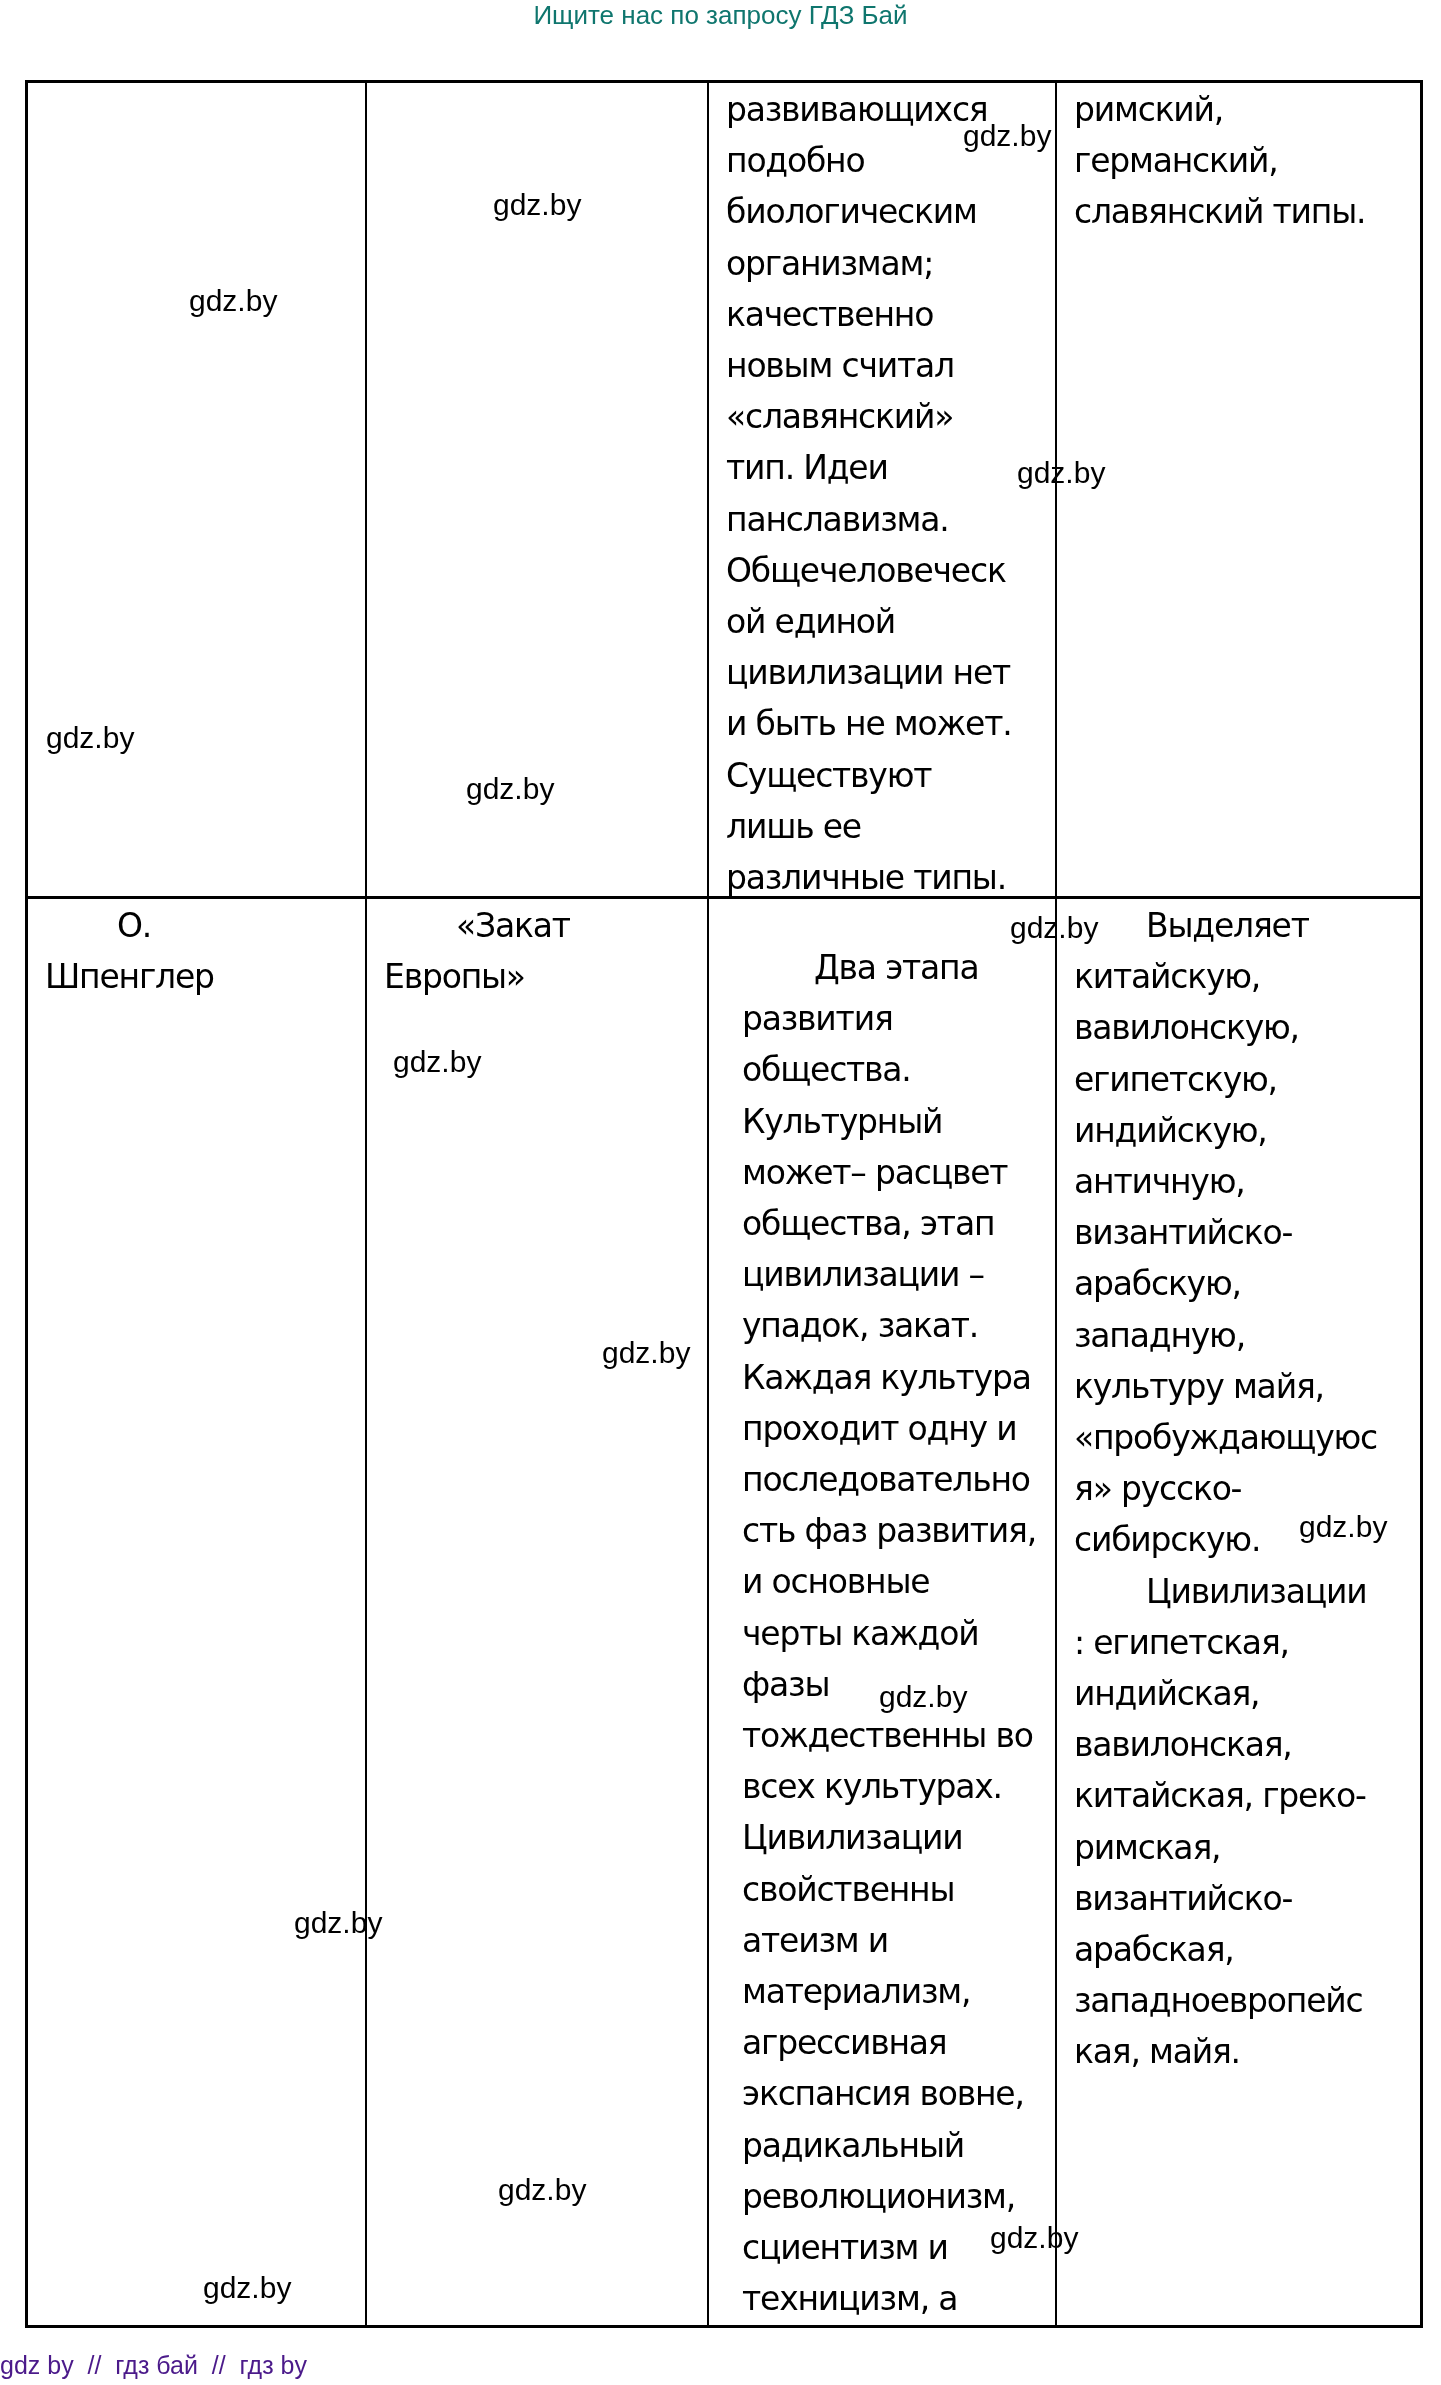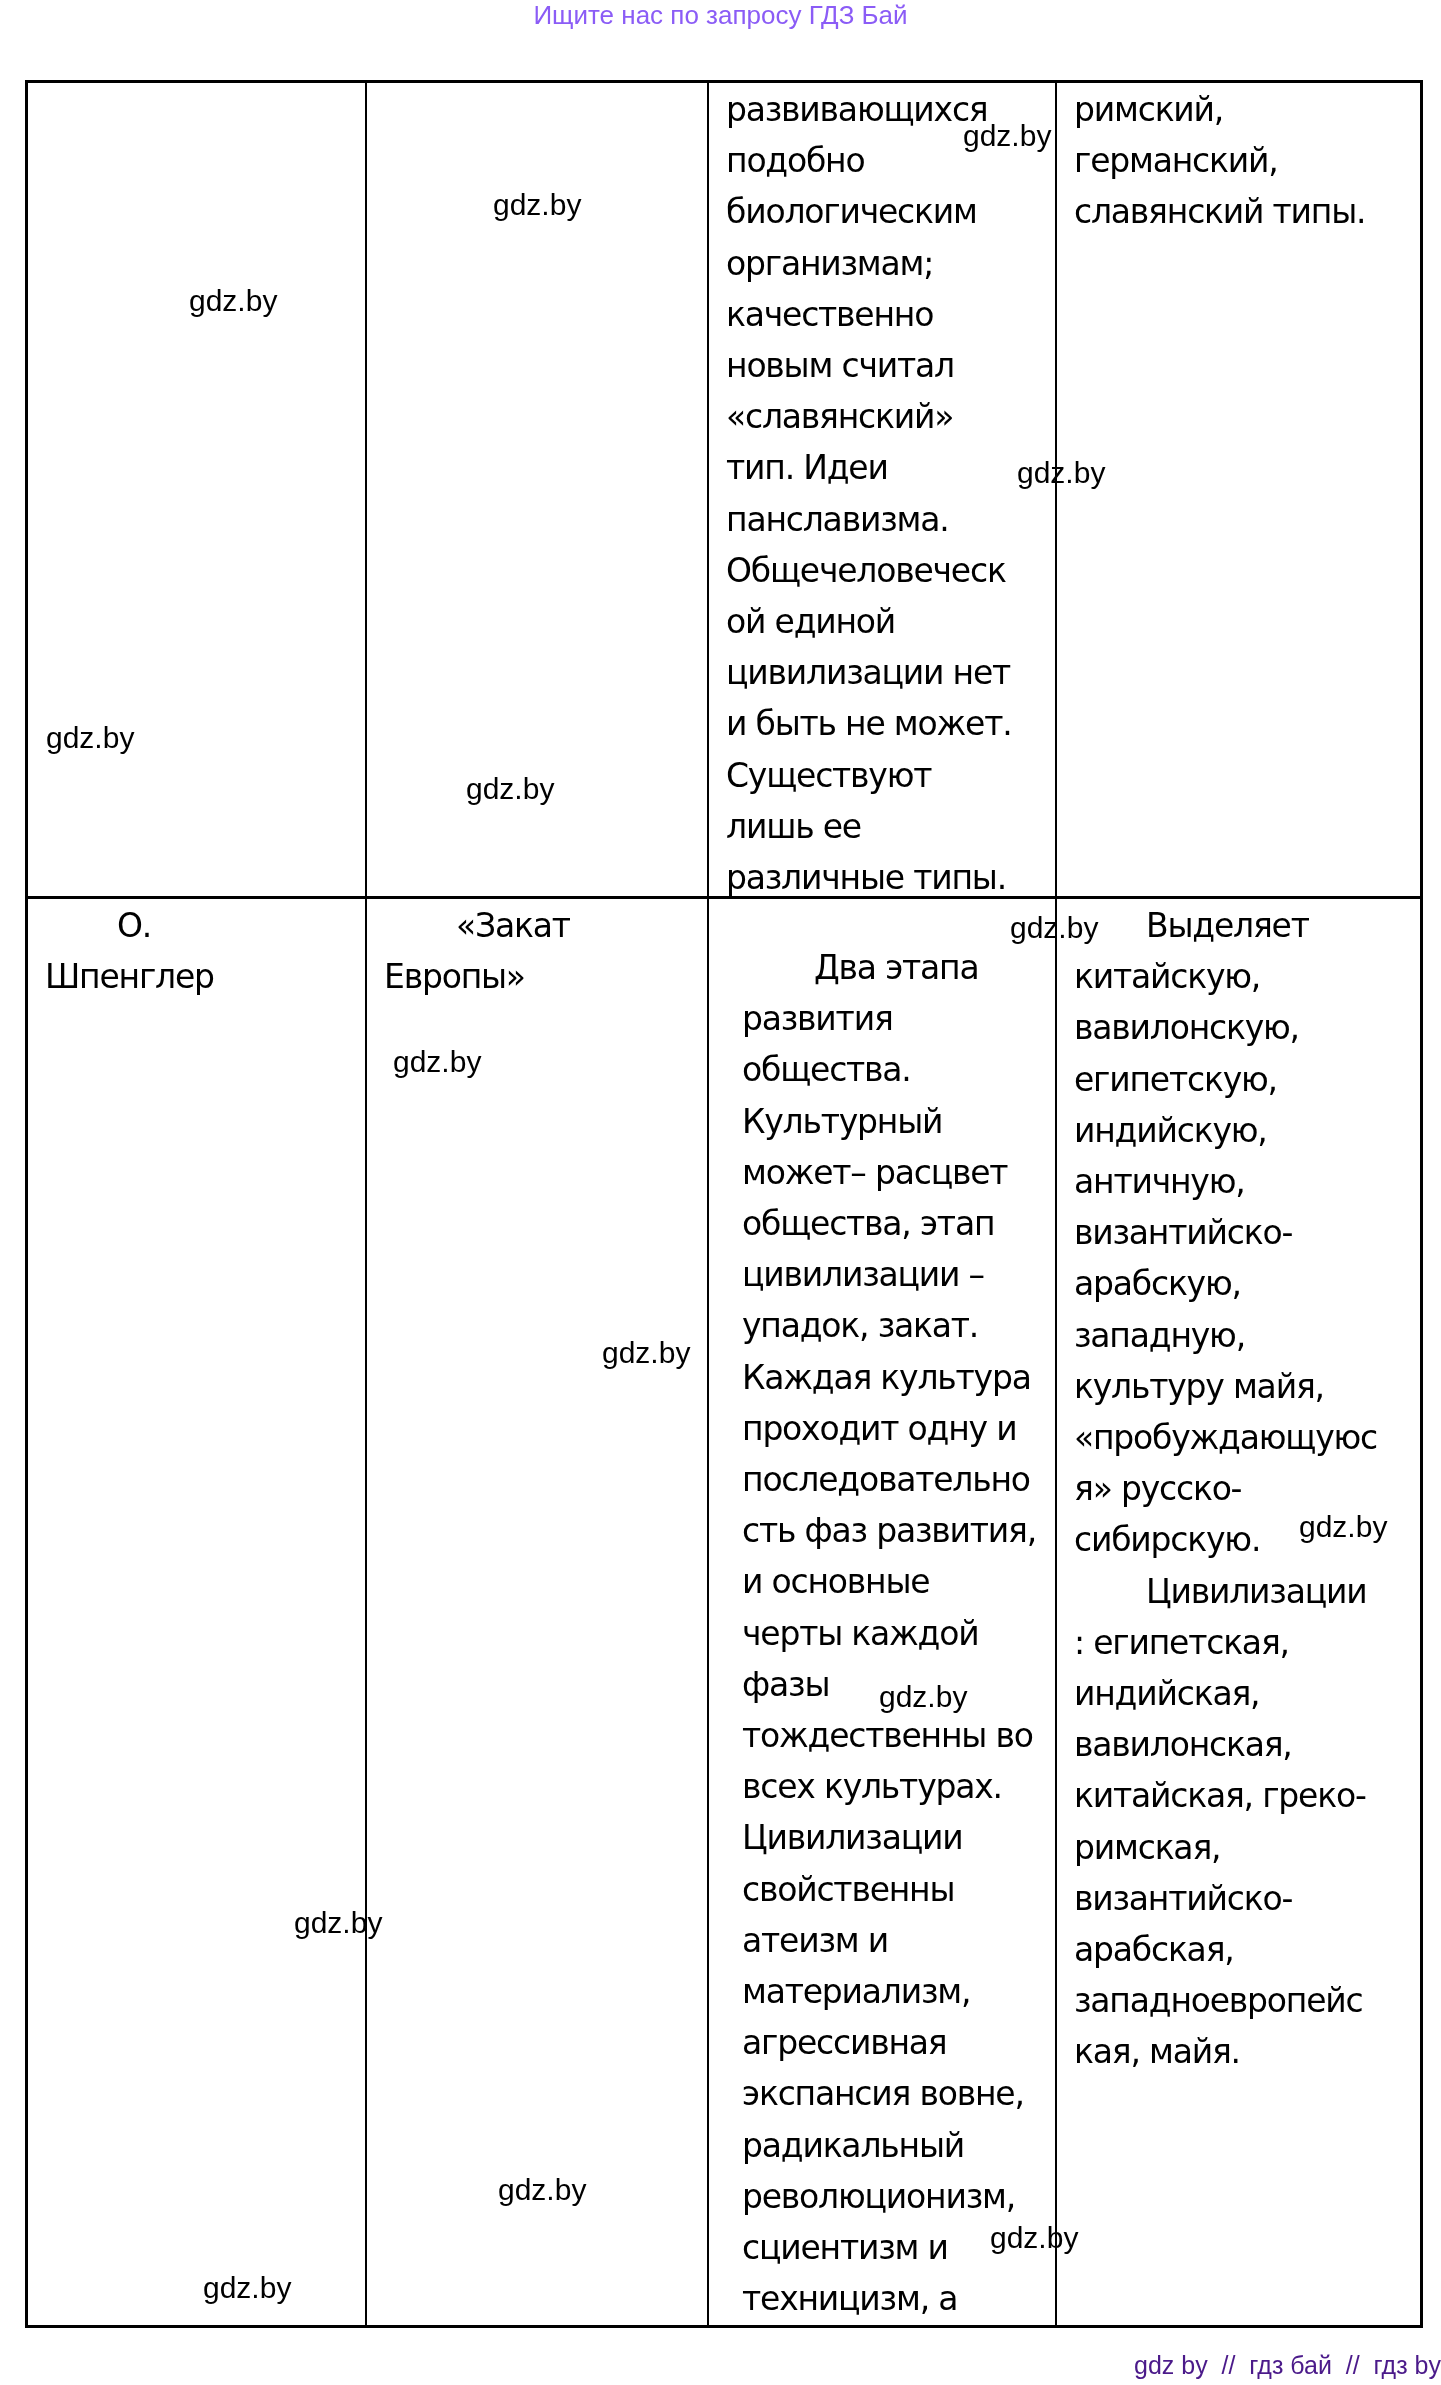--- a/index.html
+++ b/index.html
@@ -1,18 +1,18 @@
 <!DOCTYPE html>
 <html><head>
   <meta charset="utf-8">
   <style>
     html, body { margin:0; padding:0; background:#ffffff; }
     body { width:1441px; height:2385px; position:relative; overflow:hidden; font-family:"DejaVu Sans", sans-serif; }
-    .banner { position:absolute; left:0; width:1441px; top:0; text-align:center; font-family:"Liberation Sans", sans-serif; font-size:26px; line-height:30px; color:#8b5cf6; }
-    .footer { position:absolute; left:0; width:1441px; top:2351px; text-align:right; font-family:"Liberation Sans", sans-serif; font-size:25px; line-height:28px; color:#4b1a8a; white-space:pre; }
+    .banner { position:absolute; left:0; width:1441px; top:0; text-align:center; font-family:"Liberation Sans", sans-serif; font-size:26px; line-height:30px; color:#0f766e; }
+    .footer { position:absolute; left:0; width:1441px; top:2351px; text-align:left; font-family:"Liberation Sans", sans-serif; font-size:25px; line-height:28px; color:#4b1a8a; white-space:pre; }
     .tbl { position:absolute; left:25px; top:80px; width:1398px; height:2248px; box-sizing:border-box; border:3px solid #000; }
     .hline { position:absolute; left:25px; width:1398px; height:3px; background:#000; }
     .vline { position:absolute; width:2px; background:#000; top:80px; height:2248px; }
     .cell { position:absolute; box-sizing:border-box; padding:0 10px 0 17px; font-family:"DejaVu Sans", sans-serif; font-size:33px; line-height:51.2px; color:#000; letter-spacing:-1.2px; overflow:hidden; }
     .cell .ln { display:block; white-space:nowrap; }
     .wm { position:absolute; font-family:"Liberation Sans", sans-serif; font-size:30px; line-height:32px; color:#000000; white-space:nowrap; }
   </style>
 </head>
 <body>
 

